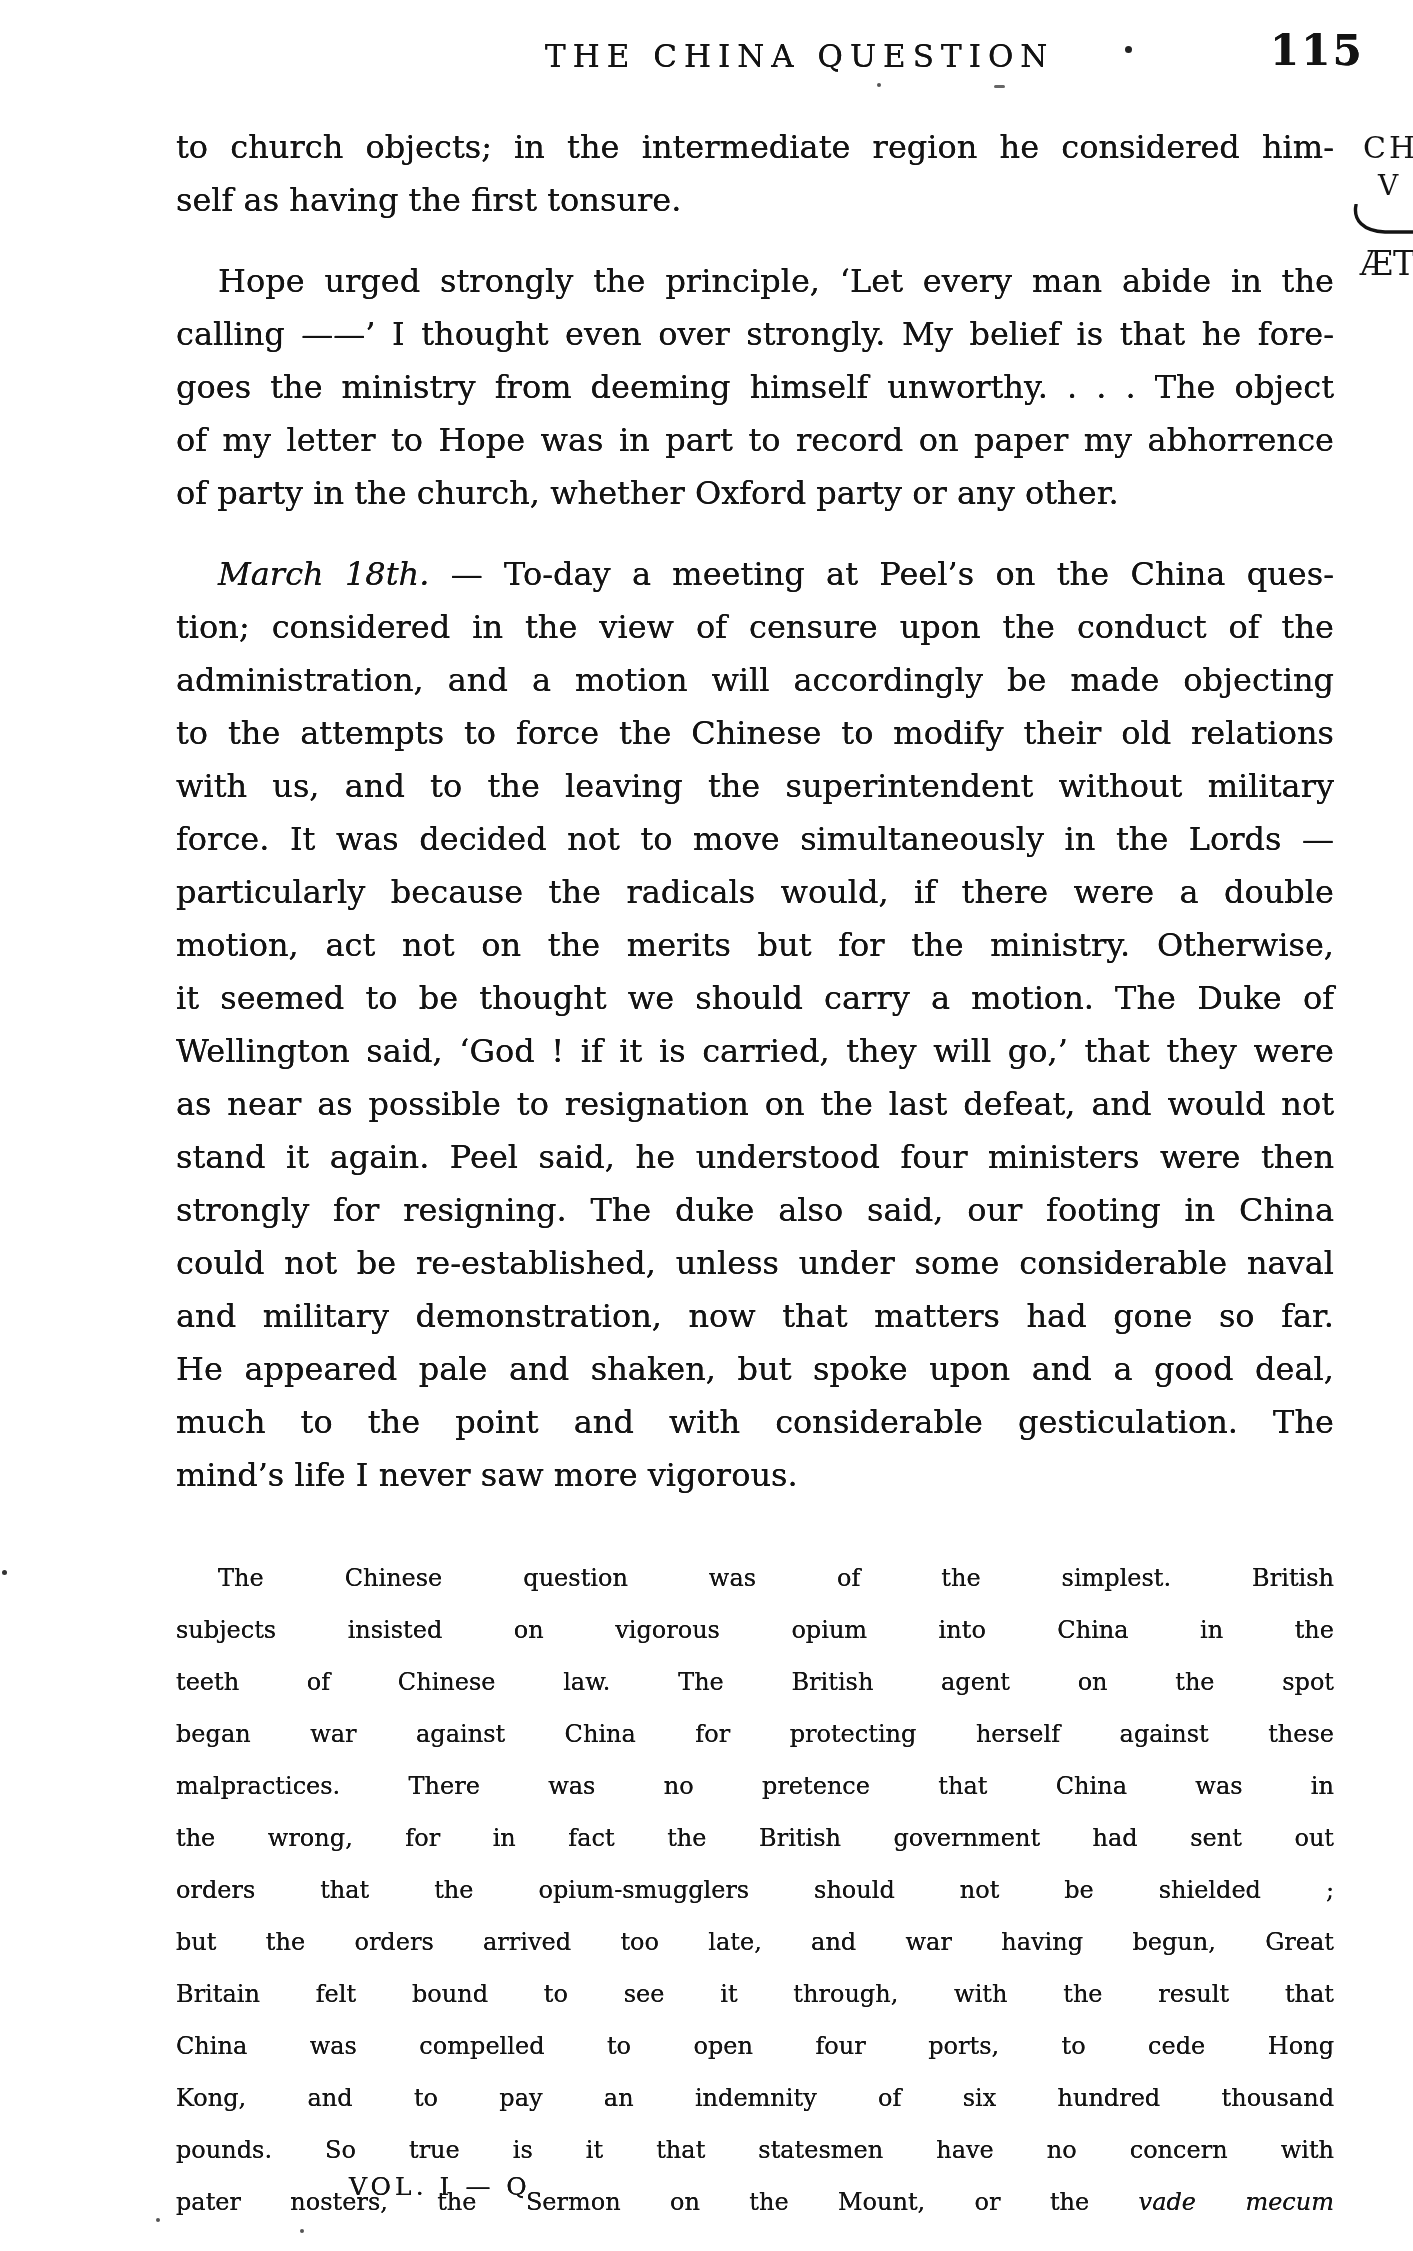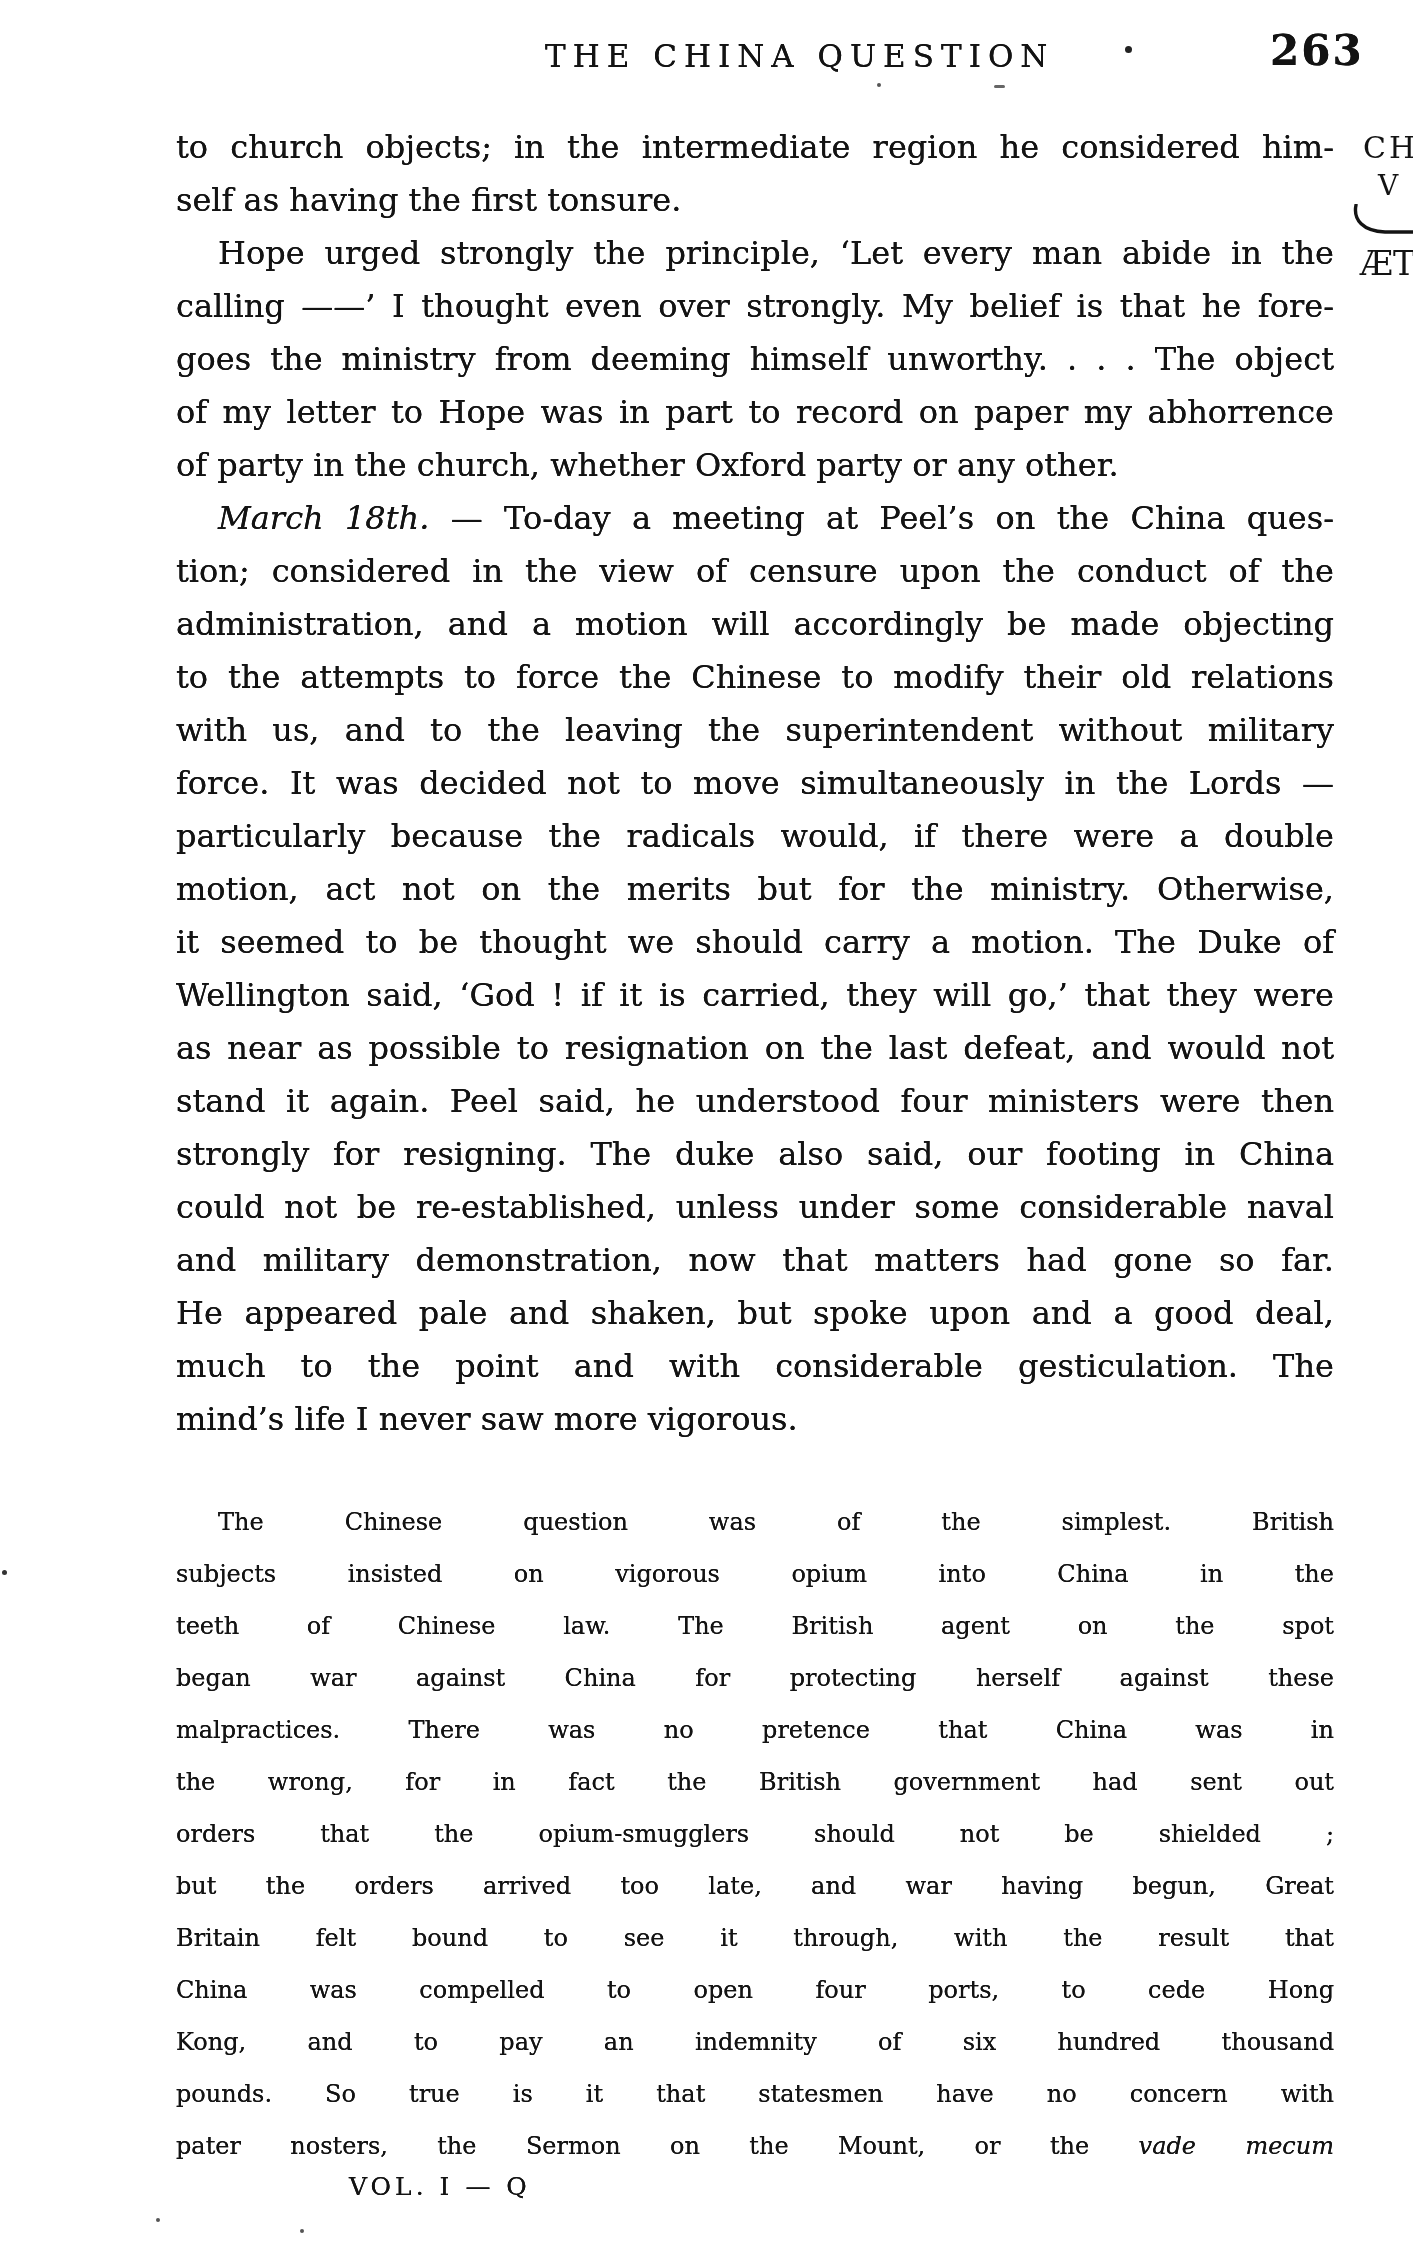--- a/index.html
+++ b/index.html
@@ -31,21 +31,21 @@
   .margin-swash{left:1351px;top:204px;}
   .margin-aetatis{left:1360px;top:244px;font-size:33px;white-space:nowrap;font-style:normal;}
   
   .body-text{
     left:176px;top:121px;width:1158px;
     font-size:32px;line-height:53px;
     text-shadow:0 0 .5px #131313;
   }
   .line{text-align:justify;text-align-last:justify;}
   .line.last{text-align-last:left;}
-  .para.indent .line:first-child{text-indent:42px;}
+  .para.indent .line:first-child{text-indent:42px;margin-top:28px;}
   .para.gap{margin-top:50px;}
   .para.large{font-size:24px;line-height:52px;}
   .line em{font-style:italic;}
   
   .footer-sig{
     left:349px;top:2172px;
     font-size:25px;letter-spacing:4px;white-space:nowrap;
     text-shadow:0 0 .5px #131313;
   }
   
@@ -54,21 +54,21 @@
   .speck.s2{left:877px;top:83px;width:4px;height:4px;background:#555;}
   .speck.s3{left:994px;top:85px;width:11px;height:3px;border-radius:2px;background:#666;}
   .speck.s4{left:2px;top:1570px;width:5px;height:5px;background:#333;}
   .speck.s5{left:156px;top:2218px;width:4px;height:4px;background:#555;}
   .speck.s6{left:300px;top:2229px;width:4px;height:4px;background:#555;}
 </style>
 </head>
 <body>
 
 <div class="abs header-title">THE CHINA QUESTION</div>
-<div class="abs page-number">263</div>
+<div class="abs page-number">115</div>
 
 <div class="abs margin-chapter">CH</div>
 <div class="abs margin-numeral">V</div>
 <svg class="abs margin-swash" width="62" height="34" viewBox="0 0 62 34">
   <path d="M5 1 C 2 16, 12 27, 34 28 L 62 28" stroke="#141414" stroke-width="3.4" fill="none" stroke-linecap="round"></path>
 </svg>
 <div class="abs margin-aetatis">ÆT</div>
 
 <div class="abs body-text">
     <div class="para">

